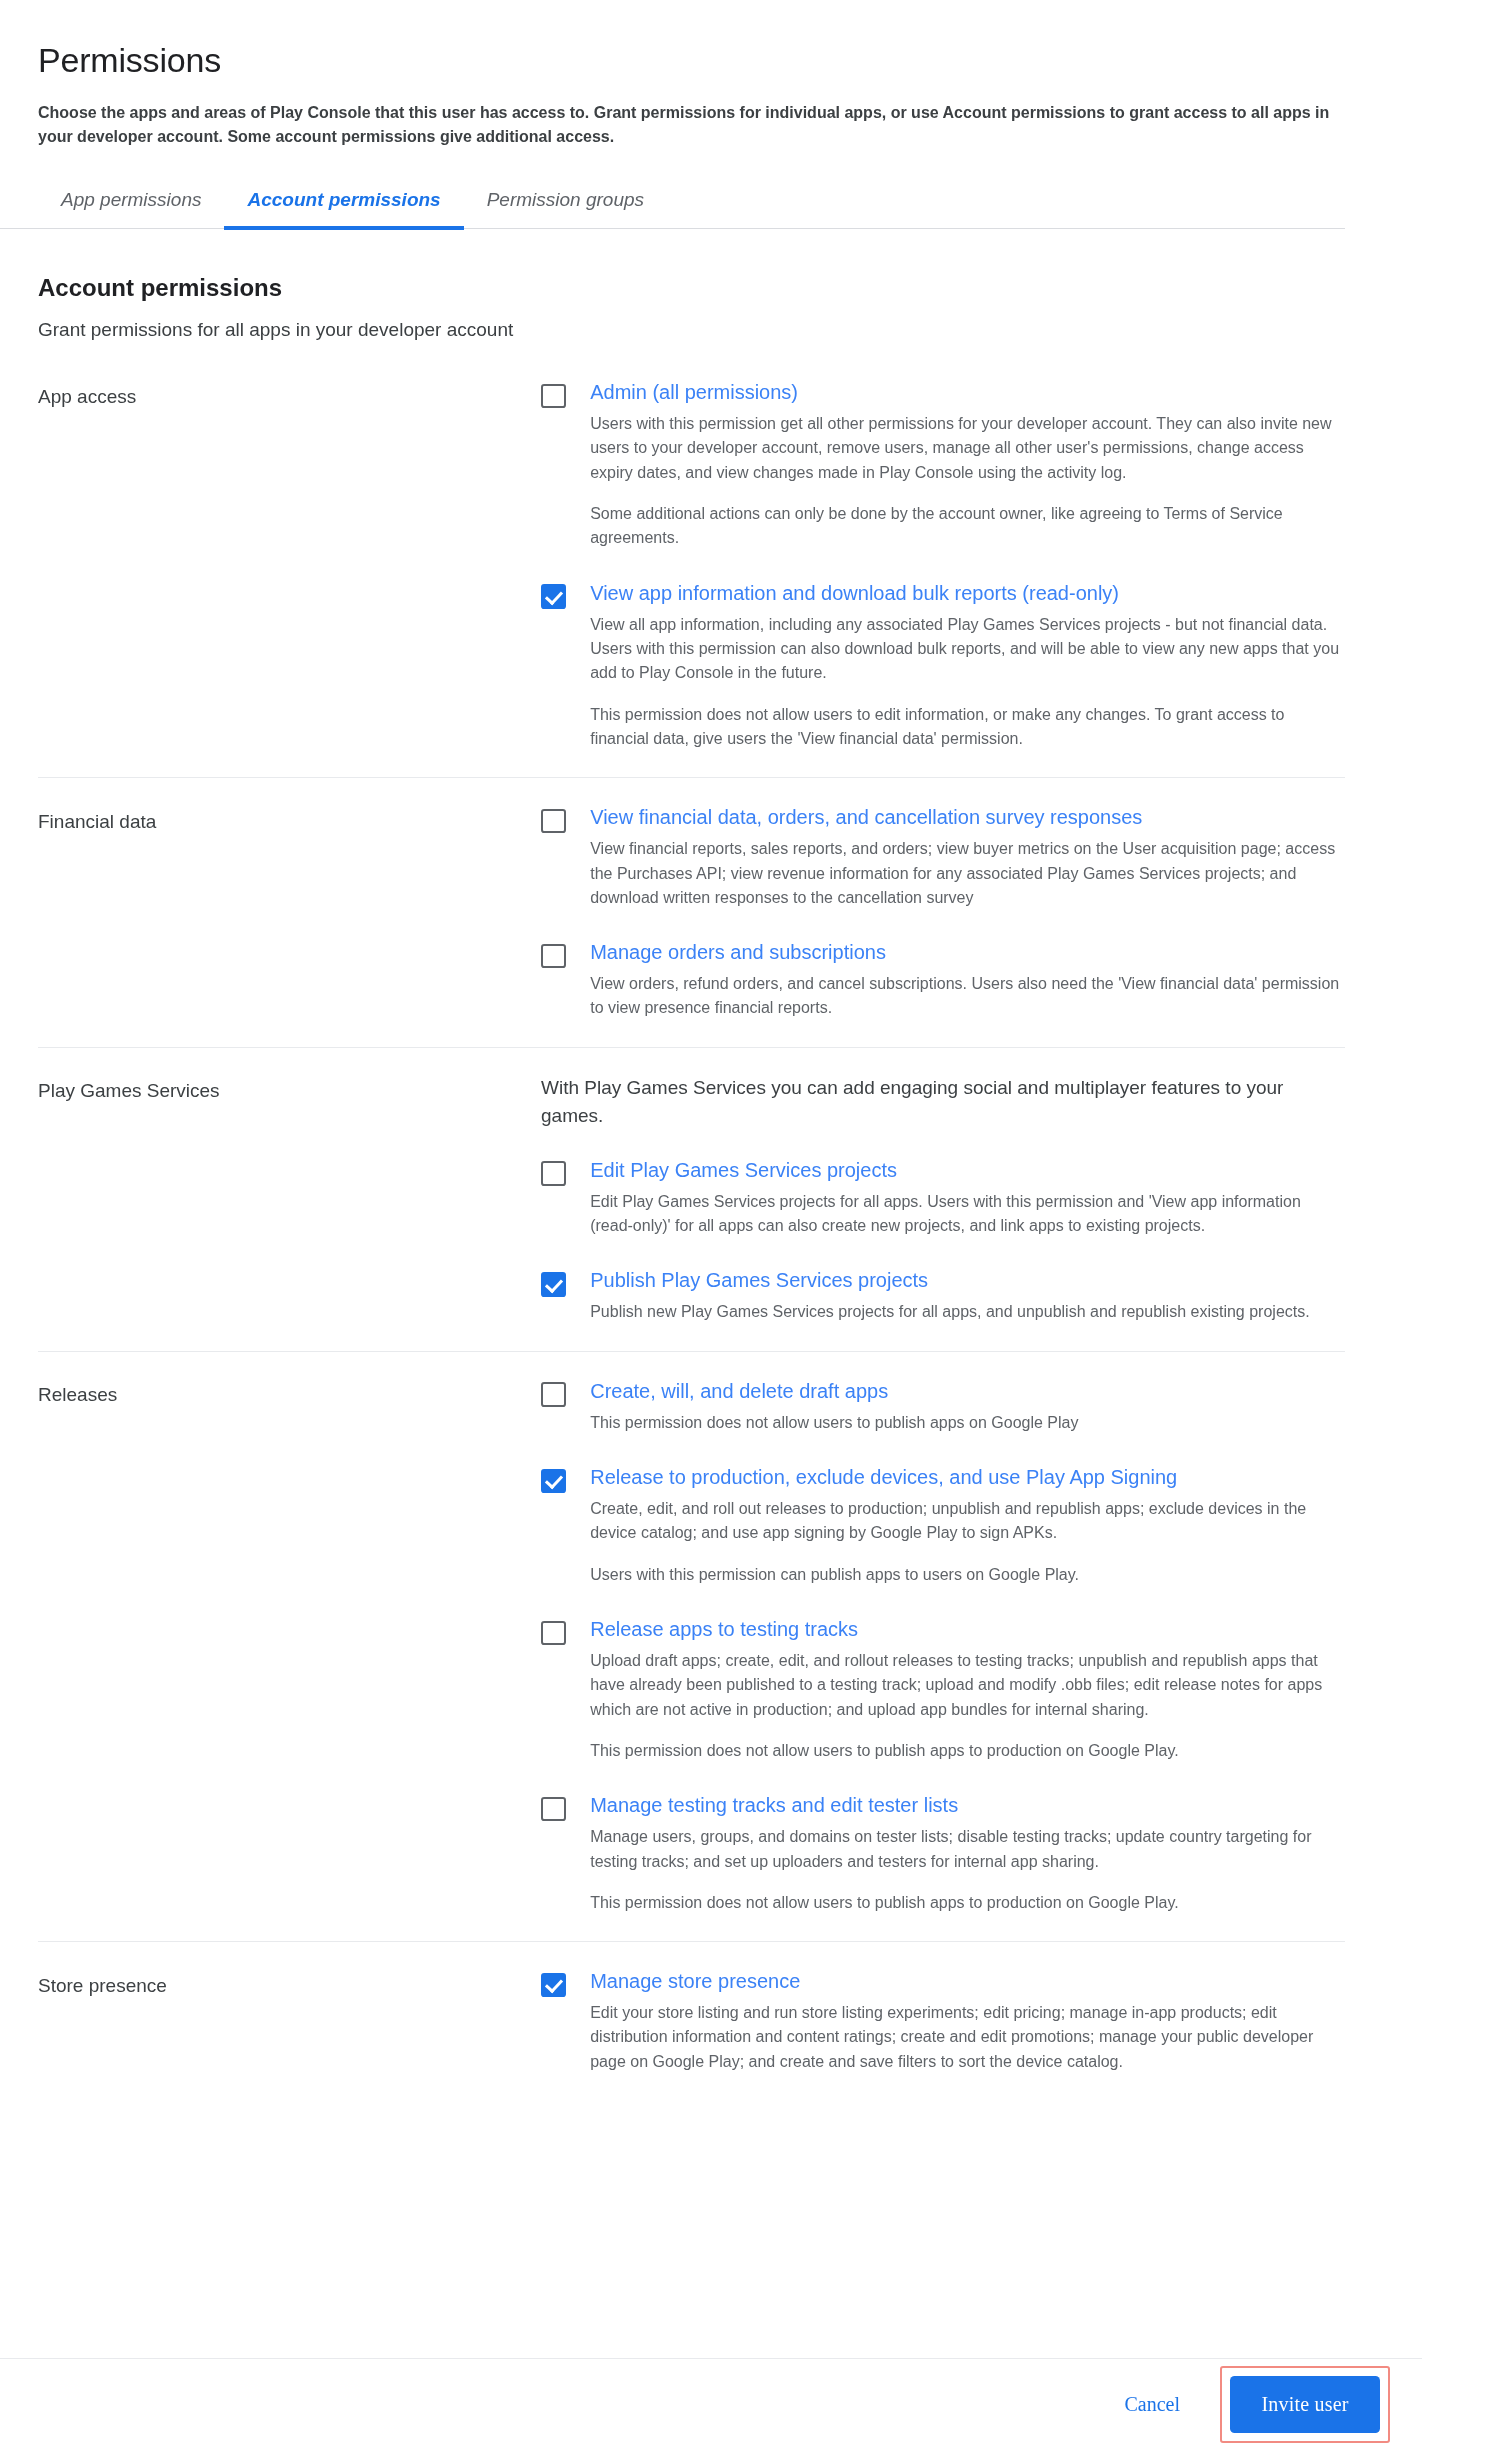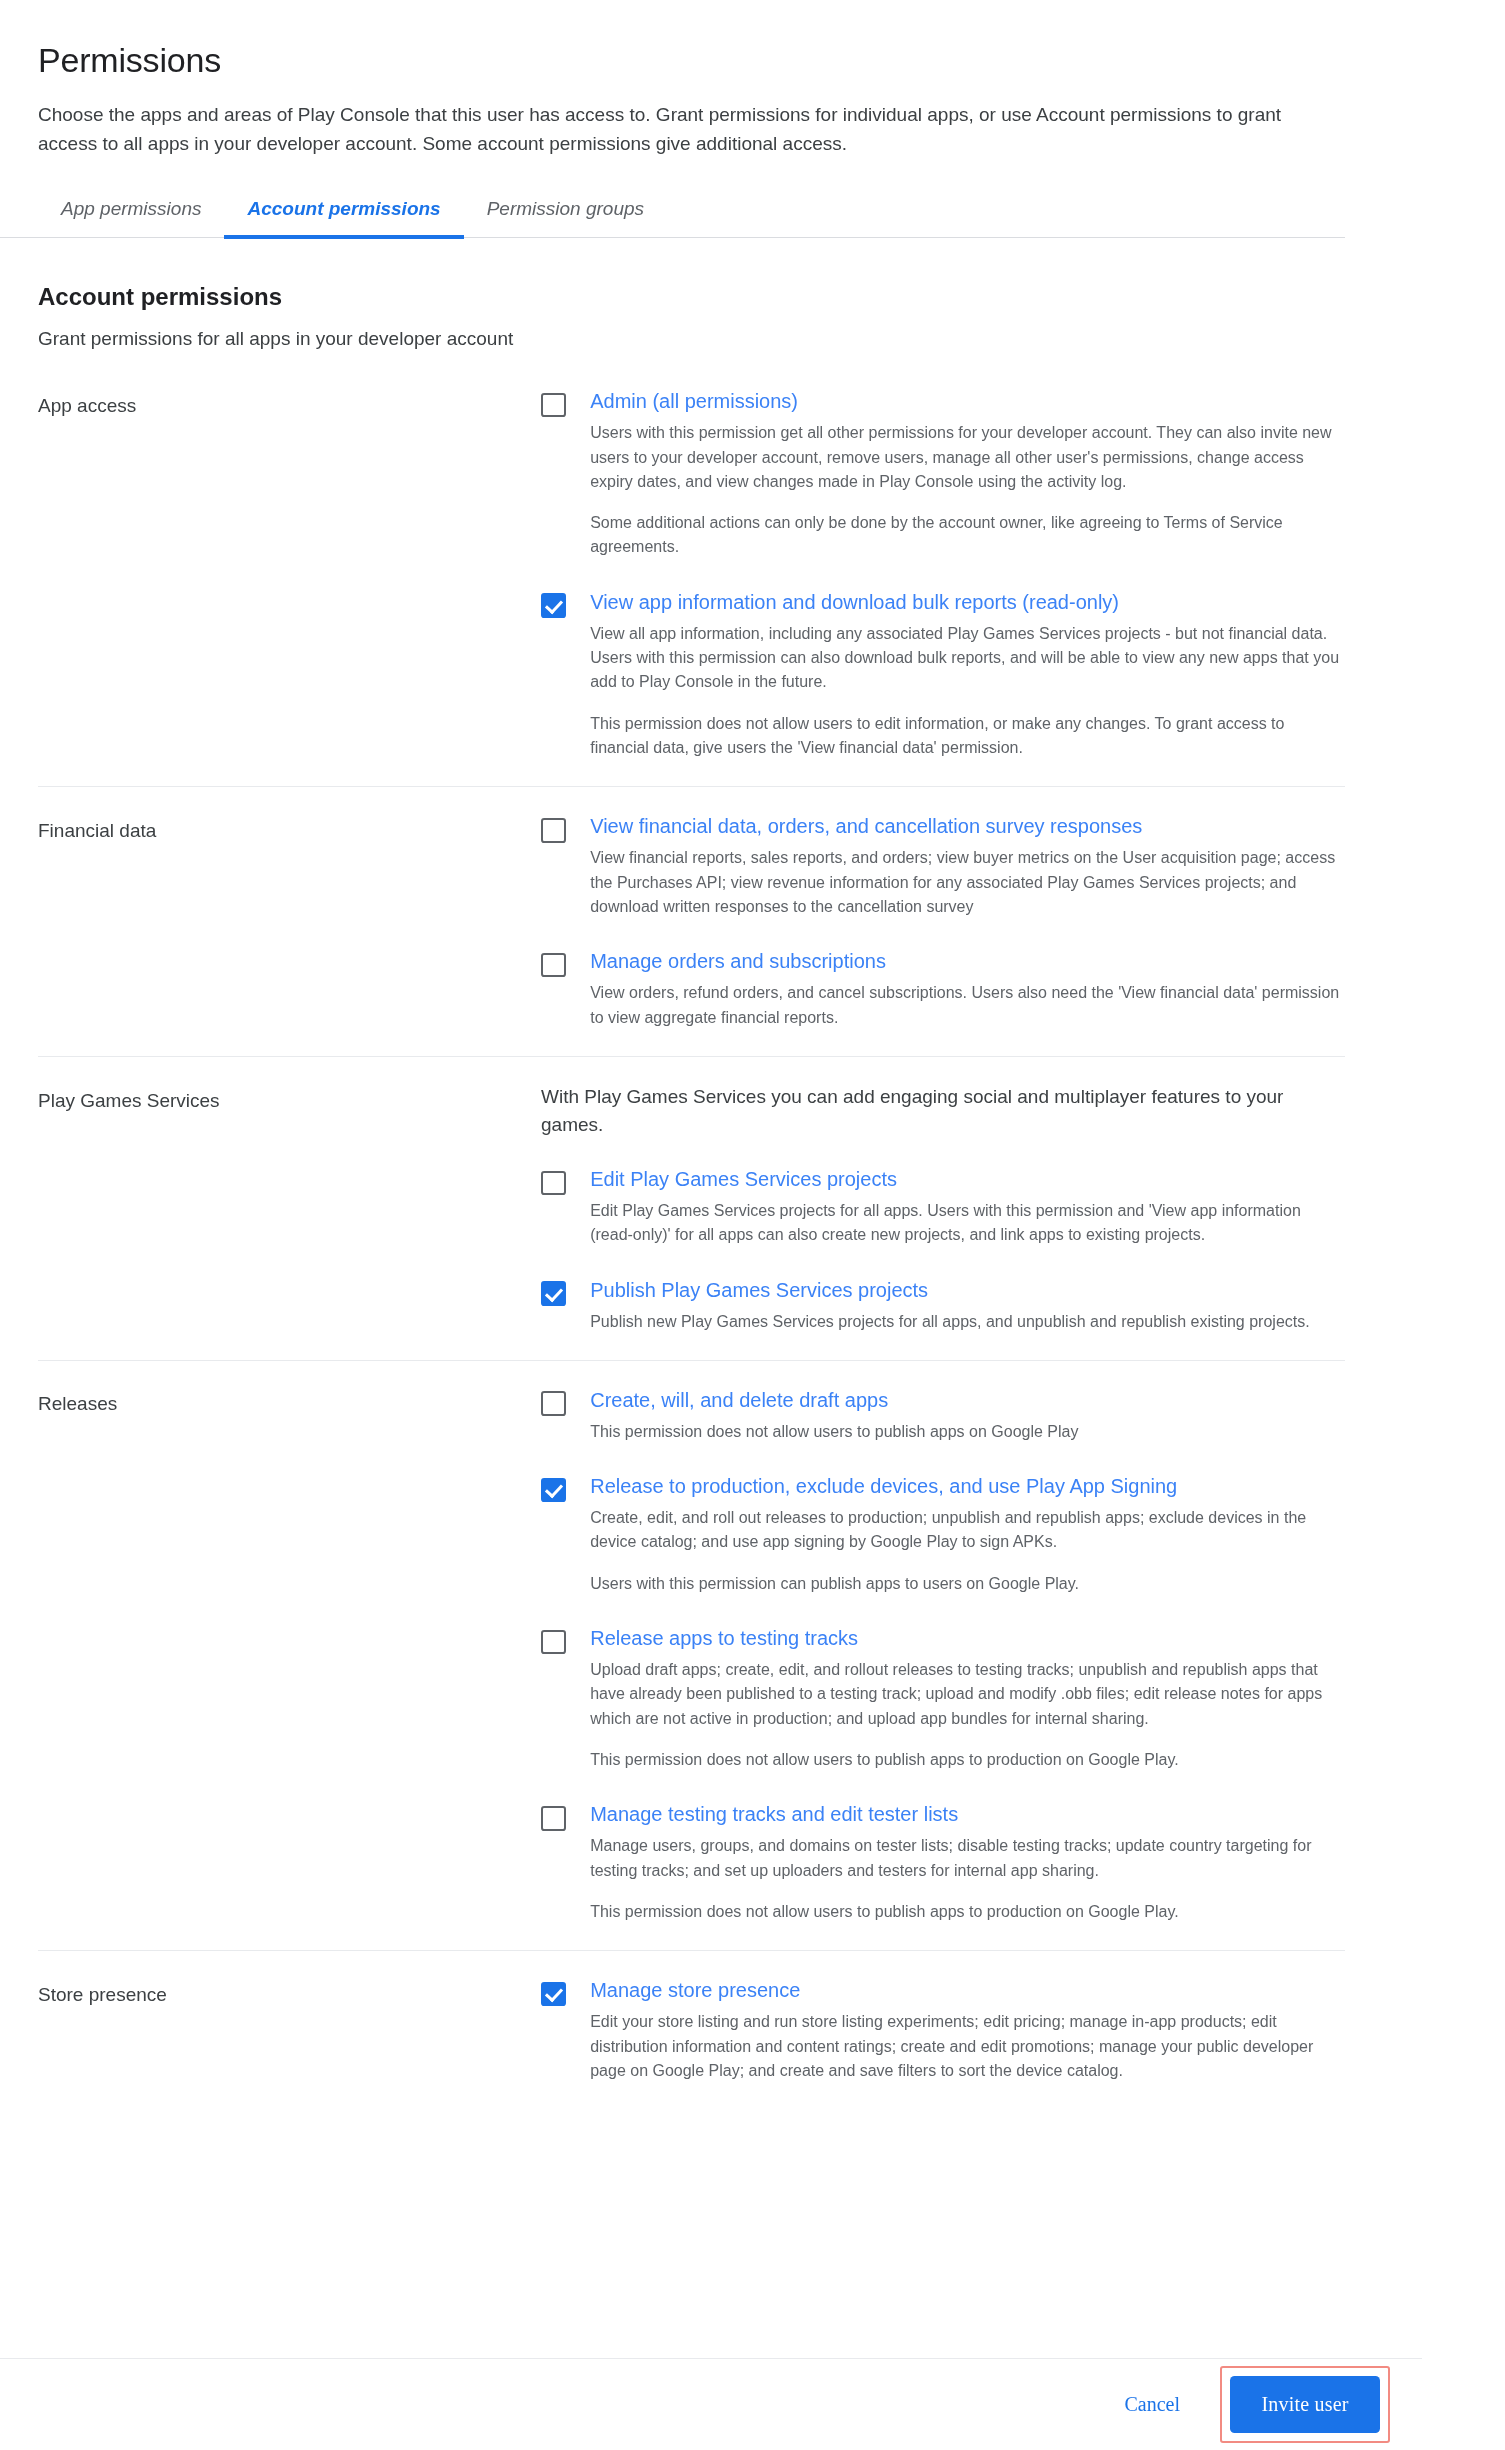--- a/index.html
+++ b/index.html
@@ -25,26 +25,26 @@
   }
   h1.title {
     font-size: 34px;
     font-weight: 400;
     line-height: 1.2;
     margin: 0 0 20px 0;
     color: #202124;
     letter-spacing: -0.2px;
   }
   .intro {
-    font-size: 19px;
+    font-size: 16px;
     line-height: 1.52;
     color: #3c4043;
     max-width: 1382px;
     margin: 0 0 32px 0;
-    font-weight: 400;
+    font-weight: 700;
   }
   
   .tabs {
     display: flex;
     align-items: flex-end;
     border-bottom: 1.5px solid #dadce0;
     margin: 0 0 0 0;
     padding-left: 38px;
     margin-left: -38px;
     padding-right: 77px;
@@ -243,21 +243,21 @@
               <div class="cb"></div>
               <div class="perm-text">
                 <div class="perm-title">View financial data, orders, and cancellation survey responses</div>
                 <div class="perm-desc">View financial reports, sales reports, and orders; view buyer metrics on the User acquisition page; access the Purchases API; view revenue information for any associated Play Games Services projects; and download written responses to the cancellation survey</div>
               </div>
             </div>
             <div class="perm">
               <div class="cb"></div>
               <div class="perm-text">
                 <div class="perm-title">Manage orders and subscriptions</div>
-                <div class="perm-desc">View orders, refund orders, and cancel subscriptions. Users also need the 'View financial data' permission to view aggregate financial reports.</div>
+                <div class="perm-desc">View orders, refund orders, and cancel subscriptions. Users also need the 'View financial data' permission to view presence financial reports.</div>
               </div>
             </div>
           </div>
         </div>
         <div class="group">
           <div class="group-label">Play Games Services</div>
           <div class="group-body">
             <div class="group-note">With Play Games Services you can add engaging social and multiplayer features to your games.</div>
             <div class="perm">
               <div class="cb"></div>

